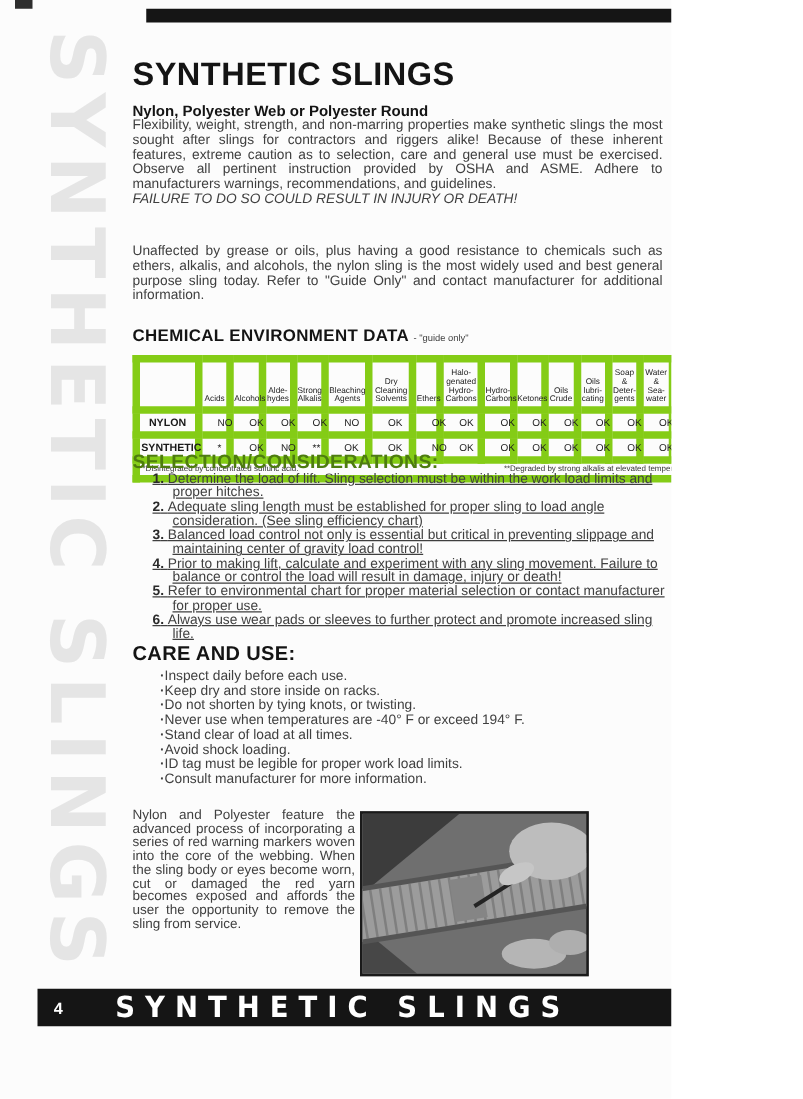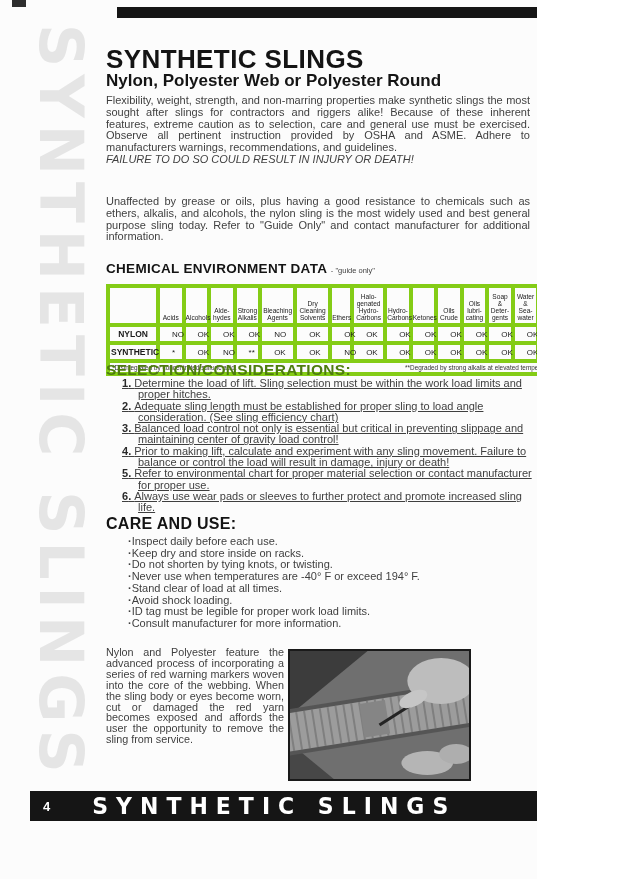--- a/index.html
+++ b/index.html
@@ -17,35 +17,35 @@
 
   
   .side-stencil {
     left:96px; top:24px; transform:rotate(90deg); transform-origin:0 0;
     font-family:"DejaVu Sans", sans-serif; font-weight:bold;
     font-size:60px; letter-spacing:7px; color:#e5e5e5; white-space:nowrap;
   }
 
   
   .title    { left:106px; top:44px;  font-size:26px;   font-weight:bold; color:#141414; letter-spacing:0.4px; }
-  .subtitle { left:106px; top:71px;  font-size:17px; font-weight:bold; color:#141414; }
+  .subtitle { left:106px; top:82px;  font-size:12px; font-weight:bold; color:#141414; }
   .para     { text-align:justify; font-size:11px; line-height:11.8px; color:#3f3f3f; }
   .p1 { left:106px; top:95px;  width:424px; }
   .p2 { left:106px; top:196px; width:424px; }
   .warn { display:block; font-style:italic; }
 
   .chem-head { left:106px; top:261px; font-size:13.5px; font-weight:bold; color:#141414; letter-spacing:0.3px; }
   .chem-note { font-size:7.5px; font-weight:normal; letter-spacing:0; color:#3f3f3f; }
 
   
   table.chem {
     position:absolute; left:106px; top:284px; width:460px;
     border-collapse:collapse; table-layout:fixed;
   }
-  table.chem th, table.chem td { border:4px solid #84cc16; }
+  table.chem th, table.chem td { border:6px solid #84cc16; }
   table.chem thead th {
     font-size:6.6px; font-weight:normal; color:#222; text-align:center;
     vertical-align:bottom; white-space:pre-line; line-height:7px;
     height:32px; padding:1px 0 2px;
   }
   td.rowlabel { font-size:8.5px; font-weight:bold; text-align:center; color:#1a1a1a; padding:2px 1px; }
   td.val { font-size:8px; text-align:center; color:#1d1d1d; padding:2px 12px; }
   td.footcell { padding:1px 2px; }
   .footwrap { display:flex; justify-content:space-between; }
   .footnote { font-size:6.4px; color:#333; }

